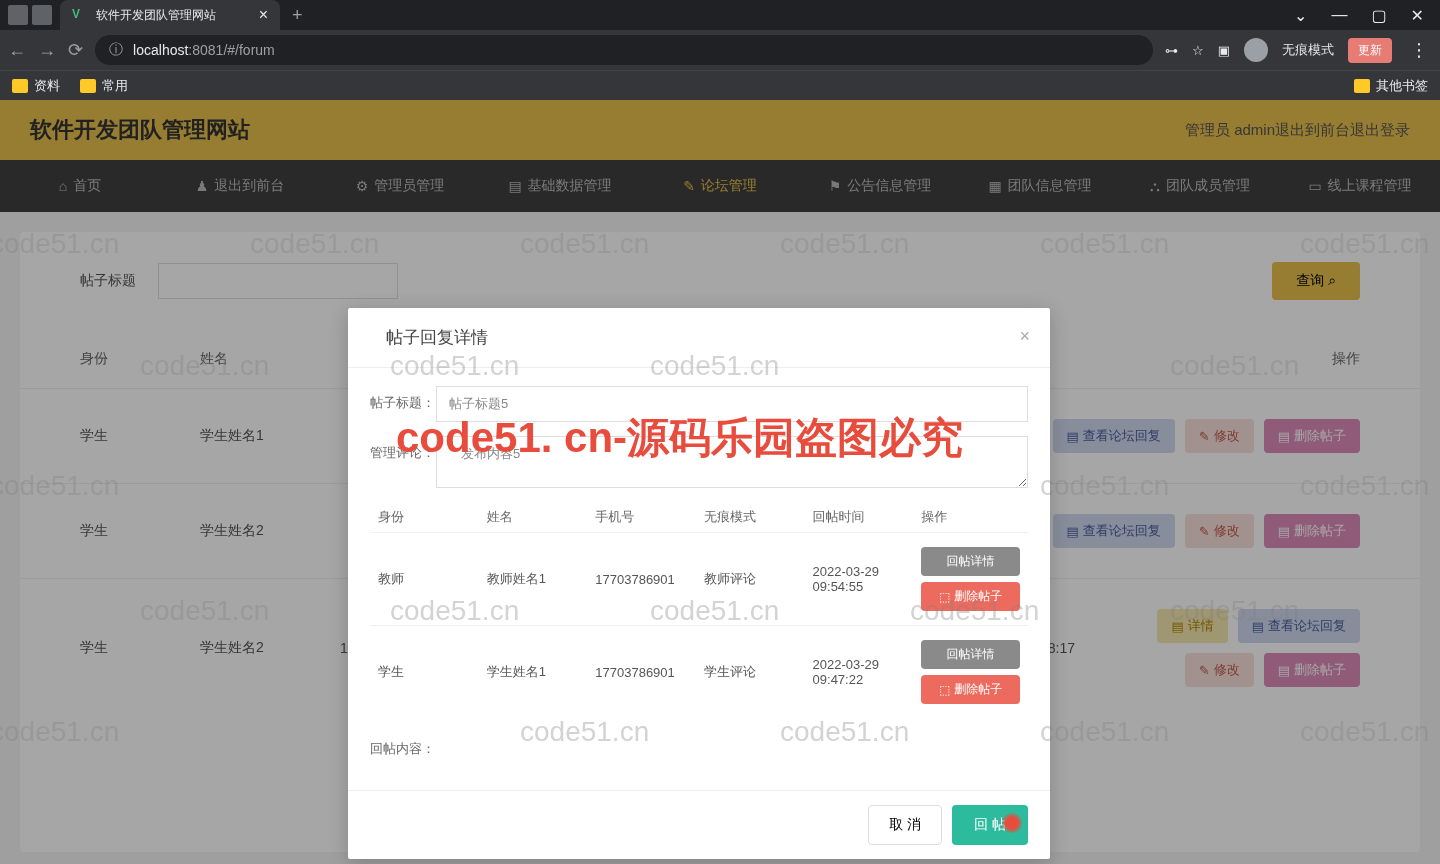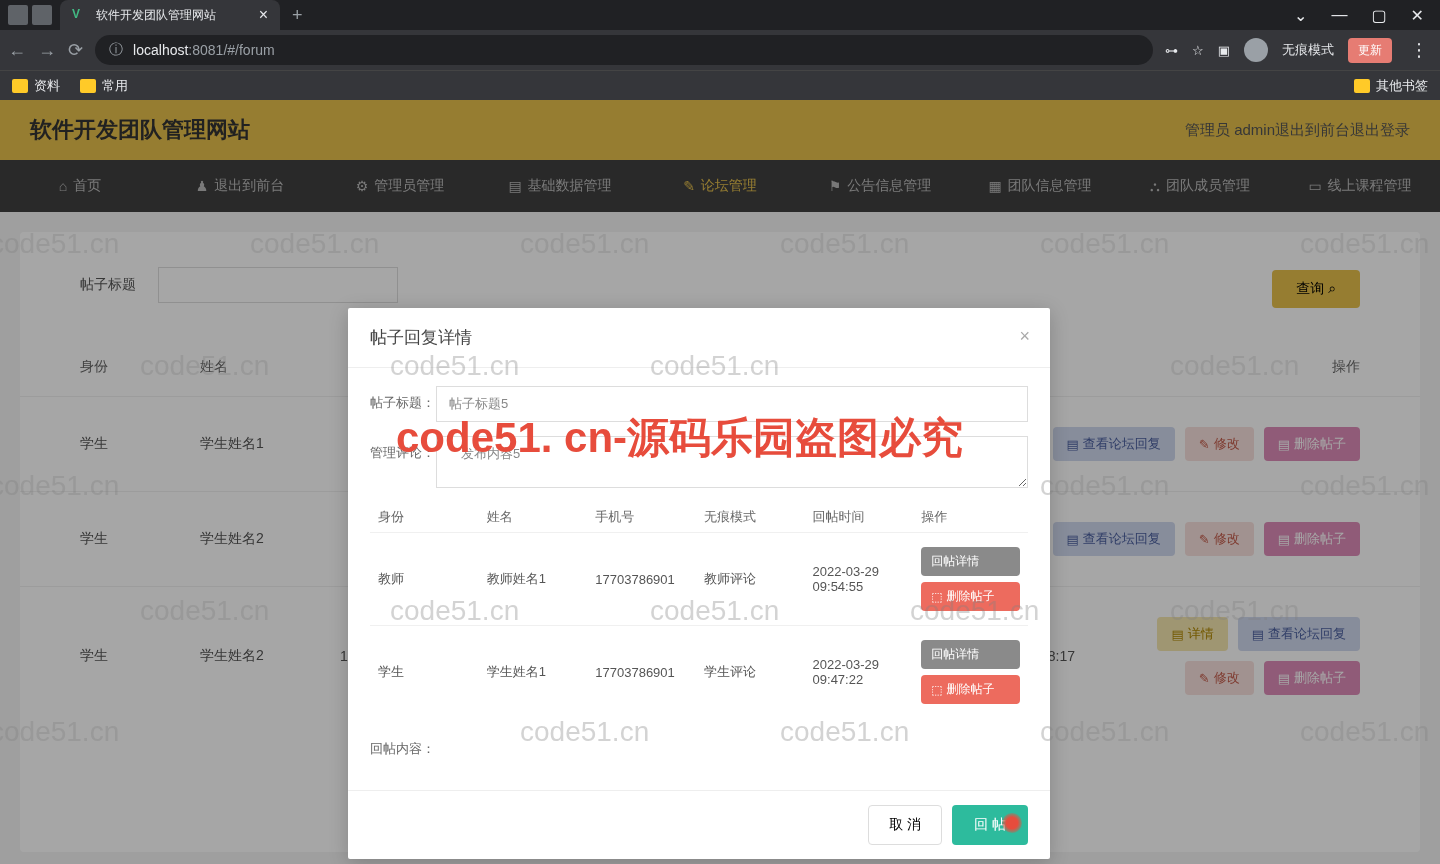--- a/index.html
+++ b/index.html
@@ -37,21 +37,21 @@
 
 .nav-menu { background: #404040; height: 52px; display: flex; align-items: center; }
 .menu-item { flex: 1; text-align: center; color: #bbb; font-size: 14px; cursor: pointer; display: flex; align-items: center; justify-content: center; gap: 6px; }
 .menu-item.active { color: #e6c04c; }
 .menu-icon { font-size: 14px; }
 
 .content { background: #fff; margin: 20px; border-radius: 4px; padding: 0; height: 620px; }
 .search-row { display: flex; align-items: center; padding: 30px 60px; gap: 22px; }
 .search-label { font-size: 14px; color: #555; }
 .search-input { border: 1px solid #ddd; padding: 8px; width: 240px; height: 36px; }
-.search-btn { margin-left: auto; background: #e6c04c; border: none; padding: 10px 24px; border-radius: 4px; font-size: 14px; cursor: pointer; margin-top: 8px; }
+.search-btn { margin-left: auto; background: #e6c04c; border: none; padding: 10px 24px; border-radius: 4px; font-size: 14px; cursor: pointer; }
 
 .table { width: 100%; }
 .th-row { display: flex; padding: 20px 60px; color: #666; font-size: 14px; }
 .td-row { display: flex; padding: 30px 60px; align-items: center; font-size: 14px; color: #555; border-top: 1px solid #f0f0f0; }
 .col-role { width: 120px; }
 .col-name { width: 140px; }
 .col-phone { width: 160px; }
 .col-img { width: 140px; }
 .col-title { width: 140px; }
 .col-content { width: 140px; }
@@ -59,38 +59,38 @@
 .col-action { flex: 1; display: flex; gap: 10px; flex-wrap: wrap; justify-content: flex-end; }
 .ab { border: none; padding: 8px 14px; border-radius: 4px; font-size: 13px; cursor: pointer; display: inline-flex; align-items: center; gap: 4px; }
 .ab-detail { background: #f5e6b0; color: #b08800; }
 .ab-view { background: #d0d9ef; color: #4a5f9e; }
 .ab-edit { background: #f8e1dd; color: #c25a4a; }
 .ab-del { background: #dd8db8; color: #fff; }
 
 
 .modal-mask { position: absolute; inset: 0; background: rgba(0,0,0,0.35); z-index: 10; }
 .modal { position: absolute; left: 348px; top: 208px; width: 702px; background: #fff; z-index: 20; border-radius: 2px; box-shadow: 0 4px 20px rgba(0,0,0,0.2); }
-.modal-head { padding: 18px 22px; font-size: 17px; color: #444; position: relative; border-bottom: 1px solid #eee; }
+.modal-head { padding: 18px 38px; font-size: 17px; color: #444; position: relative; border-bottom: 1px solid #eee; }
 .modal-close { position: absolute; right: 20px; top: 18px; color: #aaa; font-size: 18px; cursor: pointer; }
 .modal-body { padding: 18px 22px; }
 .form-row { display: flex; align-items: flex-start; margin-bottom: 14px; }
 .form-label { width: 66px; font-size: 13px; color: #666; padding-top: 8px; }
 .form-input { flex: 1; border: 1px solid #ddd; padding: 8px 12px; font-size: 13px; color: #888; height: 36px; }
 .form-textarea { flex: 1; border: 1px solid #ddd; padding: 8px 24px; font-size: 13px; color: #888; height: 52px; resize: both; }
 
 .inner-table { margin: 6px 0 14px; }
 .it-head { display: flex; font-size: 13px; color: #666; padding: 6px 8px; }
 .it-row { display: flex; align-items: center; font-size: 13px; color: #555; padding: 14px 8px; border-top: 1px solid #f0f0f0; }
 .ic-role { width: 110px; }
 .ic-name { width: 110px; }
 .ic-phone { width: 110px; }
 .ic-content { width: 110px; }
 .ic-time { width: 110px; }
 .ic-action { width: 100px; display: flex; flex-direction: column; gap: 6px; }
-.mb { border: none; padding: 6px 10px; border-radius: 4px; font-size: 12px; cursor: pointer; display: inline-flex; align-items: center; gap: 4px; white-space: nowrap; justify-content: flex-start; }
+.mb { border: none; padding: 6px 10px; border-radius: 4px; font-size: 12px; cursor: pointer; display: inline-flex; align-items: center; gap: 4px; white-space: nowrap; justify-content: center; }
 .mb-detail { background: #8a8a8a; color: #fff; }
 .mb-del { background: #ed6b5e; color: #fff; }
 
 .modal-foot { padding: 14px 22px; display: flex; justify-content: flex-end; gap: 10px; border-top: 1px solid #eee; }
 .cancel-btn { background: #fff; border: 1px solid #ddd; padding: 10px 20px; border-radius: 4px; cursor: pointer; font-size: 14px; }
 .reply-btn { background: #2dbb9d; color: #fff; border: none; padding: 10px 22px; border-radius: 4px; cursor: pointer; font-size: 14px; position: relative; }
 .cursor-dot { position: absolute; width: 20px; height: 20px; background: radial-gradient(circle, #e74c3c 40%, rgba(231,76,60,0.3) 70%); border-radius: 50%; right: 6px; top: 8px; }
 
 
 .wm { position: absolute; color: rgba(128,128,128,0.35); font-size: 28px; pointer-events: none; z-index: 30; }

